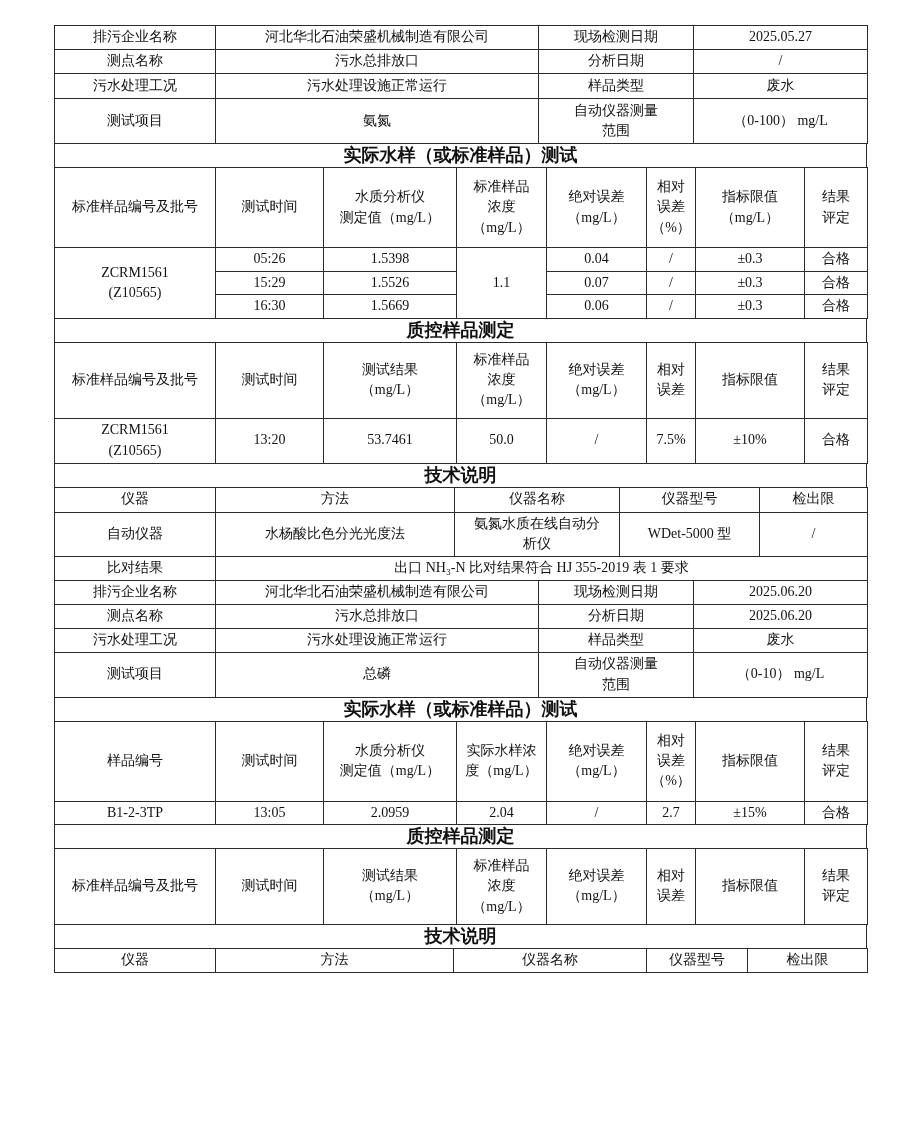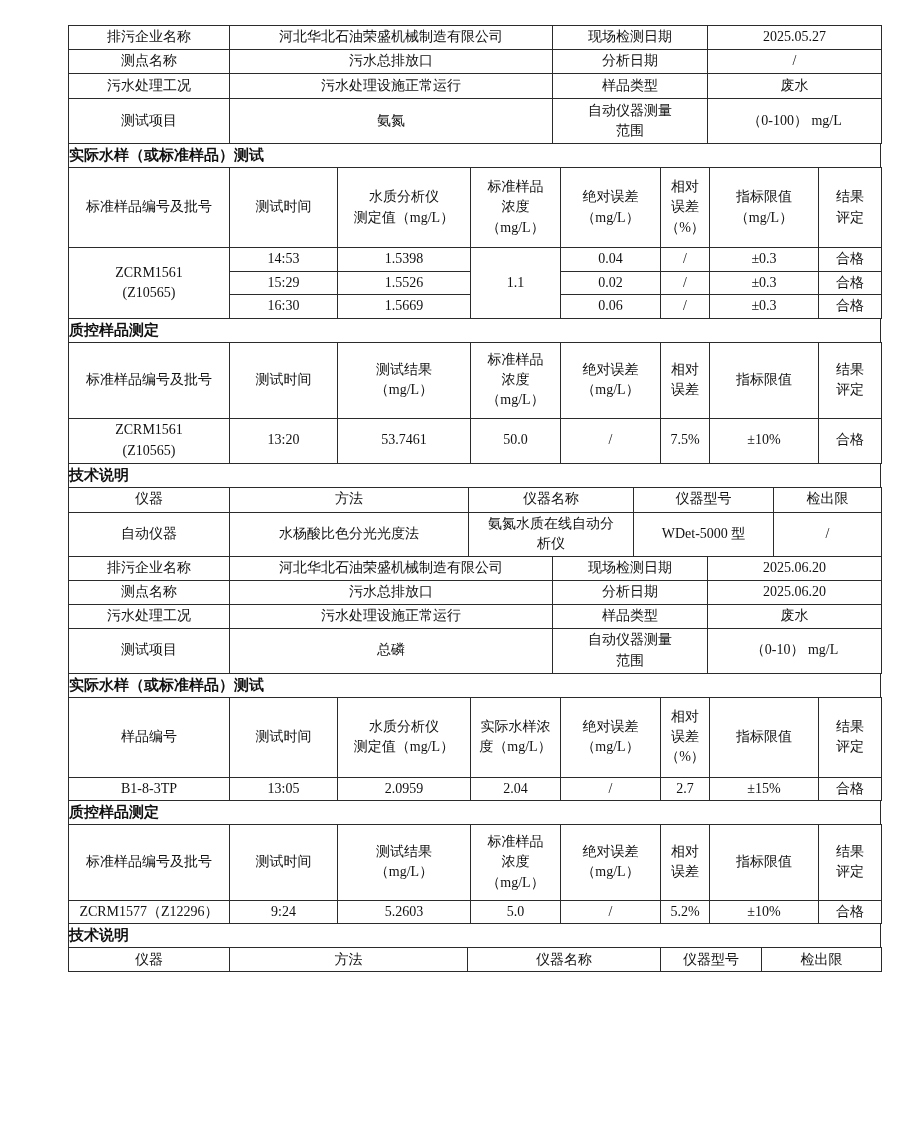--- a/index.html
+++ b/index.html
@@ -2,44 +2,44 @@
 <html><head>
 <meta charset="utf-8">
 <style>
   html,body{margin:0;padding:0;background:#ffffff;}
   body{
     width:900px;height:1125px;
     font-family:"Liberation Serif","DejaVu Serif",serif;
     color:#111;
   }
   .page{position:relative;width:900px;height:1125px;background:#fff;}
-  .sheet{position:absolute;left:68px;top:25px;width:813px;}
+  .sheet{position:absolute;left:54px;top:25px;width:813px;}
   table.tbl{
     border-collapse:collapse;
     table-layout:fixed;
     width:813px;
     margin-top:-1px;
   }
   table.tbl:first-child{margin-top:0;}
   .tbl td{
     border:1px solid #2b2b2b;
     text-align:center;
     vertical-align:middle;
     white-space:pre-line;
     padding:1px 3px;
     font-size:14px;
     line-height:1.45;
     overflow:hidden;
   }
   .title-bar{
     border:1px solid #2b2b2b;
     margin-top:-1px;
-    text-align:left;
+    text-align:center;
     font-weight:bold;
-    font-size:15px;
+    font-size:18px;
     height:23px;
     line-height:22px;
     white-space:nowrap;
   }
   tr.h24{height:24px;}
   tr.h23{height:23px;}
   tr.h31{height:31px;}
   tr.h45{height:45px;}
   tr.h44{height:44px;}
   tr.h47{height:47px;}
@@ -117,32 +117,32 @@
 误差
 （%）</td>
         <td>指标限值
 （mg/L）</td>
         <td>结果
 评定</td>
       </tr>
       <tr class="h24">
         <td rowspan="3">ZCRM1561
 (Z10565)</td>
-        <td>14:53</td>
+        <td>05:26</td>
         <td>1.5398</td>
         <td rowspan="3">1.1</td>
         <td>0.04</td>
         <td>/</td>
         <td>±0.3</td>
         <td>合格</td>
       </tr>
       <tr class="h23">
         <td>15:29</td>
         <td>1.5526</td>
-        <td>0.02</td>
+        <td>0.07</td>
         <td>/</td>
         <td>±0.3</td>
         <td>合格</td>
       </tr>
       <tr class="h23">
         <td>16:30</td>
         <td>1.5669</td>
         <td>0.06</td>
         <td>/</td>
         <td>±0.3</td>
@@ -217,20 +217,32 @@
         <td>自动仪器</td>
         <td>水杨酸比色分光光度法</td>
         <td>氨氮水质在线自动分
 析仪</td>
         <td>WDet-5000 型</td>
         <td>/</td>
       </tr>
     </tbody>
       </table>
 
+    <table class="tbl">
+      <colgroup>
+          <col style="width:161px">
+          <col style="width:652px">
+        </colgroup>
+      <tbody>
+          <tr class="h24">
+        <td>比对结果</td>
+        <td>出口 NH₃-N 比对结果符合 HJ 355-2019 表 1 要求</td>
+      </tr>
+    </tbody>
+      </table>
 
     <table class="tbl">
       <colgroup>
           <col style="width:161px">
           <col style="width:323px">
           <col style="width:155px">
           <col style="width:174px">
         </colgroup>
       <tbody>
           <tr class="h24">
@@ -285,21 +297,21 @@
         <td>绝对误差
 （mg/L）</td>
         <td>相对
 误差
 （%）</td>
         <td>指标限值</td>
         <td>结果
 评定</td>
       </tr>
       <tr class="h23">
-        <td>B1-8-3TP</td>
+        <td>B1-2-3TP</td>
         <td>13:05</td>
         <td>2.0959</td>
         <td>2.04</td>
         <td>/</td>
         <td>2.7</td>
         <td>±15%</td>
         <td>合格</td>
       </tr>
     </tbody>
       </table>
@@ -327,30 +339,20 @@
 浓度
 （mg/L）</td>
         <td>绝对误差
 （mg/L）</td>
         <td>相对
 误差</td>
         <td>指标限值</td>
         <td>结果
 评定</td>
       </tr>
-      <tr class="h23">
-        <td>ZCRM1577（Z12296）</td>
-        <td>9:24</td>
-        <td>5.2603</td>
-        <td>5.0</td>
-        <td>/</td>
-        <td>5.2%</td>
-        <td>±10%</td>
-        <td>合格</td>
-      </tr>
     </tbody>
       </table>
 
     <div class="title-bar">技术说明</div>
 
     <table class="tbl">
       <colgroup>
           <col style="width:161px">
           <col style="width:238px">
           <col style="width:193px">

